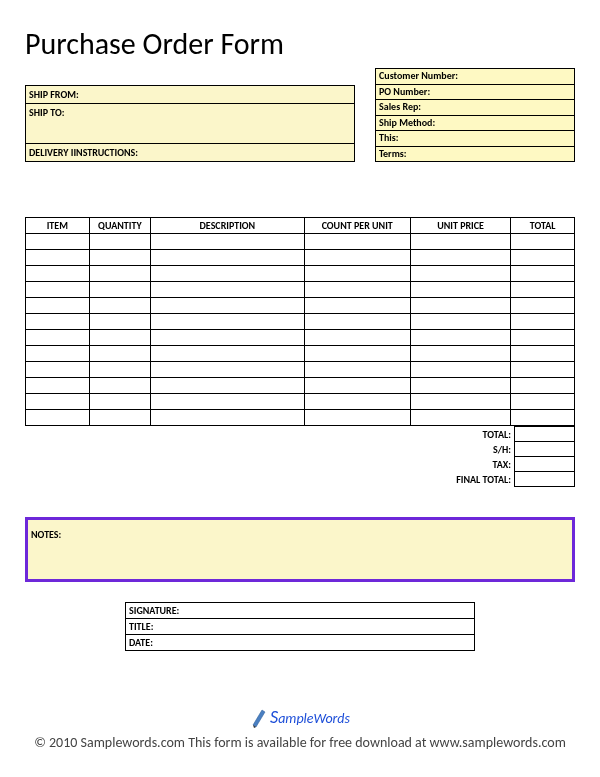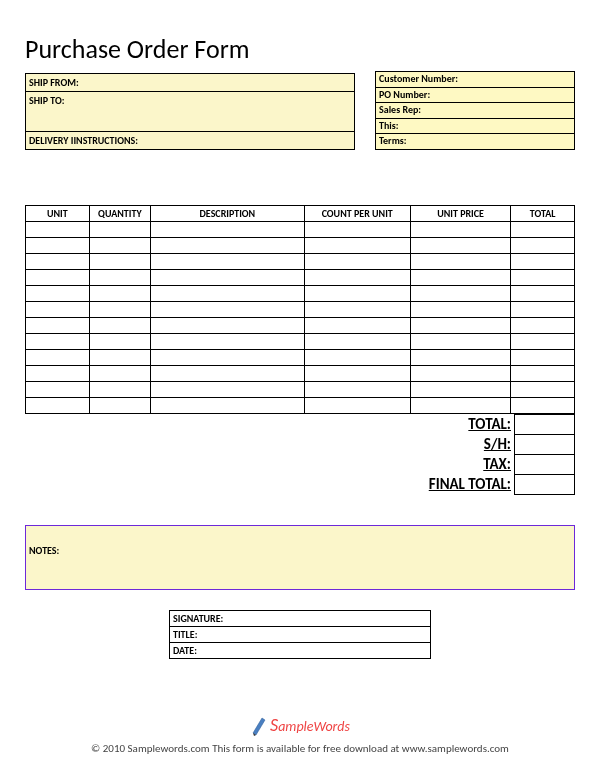--- a/index.html
+++ b/index.html
@@ -9,23 +9,23 @@
     font-family: Calibri, Arial, sans-serif;
     font-size: 11px;
     color: #000;
     background: #fff;
     width: 600px;
   }
   .page {
     padding: 25px 25px 15px 25px;
   }
   .title {
-    font-size: 26px;
+    font-size: 30px;
     font-weight: 400;
-    margin: 8px 0 6px 0;
+    margin: 0 0 6px 0;
   }
   .top-row {
     display: flex;
     gap: 20px;
     align-items: flex-end;
   }
   .ship-box {
     width: 330px;
     background: #fbf6ca;
     border: 1px solid #000;
@@ -76,46 +76,45 @@
   .col-cpu  { width: 100px; }
   .col-price{ width: 95px; }
   .col-total{ width: 60px; }
 
   .totals {
     margin-top: 0;
     margin-left: auto;
     border-collapse: collapse;
   }
   .totals td {
-    font-size: 15px;
+    font-size: 10px;
     font-weight: bold;
     text-align: right;
     padding: 1px 3px;
     height: 14px;
-    text-decoration: underline;
   }
   .totals td.box {
     border: 1px solid #000;
     width: 60px;
     font-weight: normal;
   }
 
   .notes {
     margin-top: 30px;
     background: #fbf6ca;
-    border: 1px solid #6d28d9;
+    border: 3px solid #6d28d9;
     min-height: 65px;
-    padding: 18px 3px;
+    padding: 8px 3px;
     font-weight: bold;
     font-size: 10px;
   }
 
   .sig-box {
     margin: 20px auto 0 auto;
-    width: 262px;
+    width: 350px;
     border: 1px solid #000;
   }
   .sig-box .row {
     border-bottom: 1px solid #000;
     padding: 1px 3px;
     font-weight: bold;
     font-size: 10px;
     line-height: 1.3;
   }
   .sig-box .row:last-child { border-bottom: none; }
@@ -124,62 +123,63 @@
     margin-top: 55px;
     text-align: center;
   }
   .logo {
     display: flex;
     align-items: center;
     justify-content: center;
     gap: 2px;
     font-style: italic;
     font-size: 14px;
-    color: #ef4444;
+    color: #1d4ed8;
   }
   .logo svg { display: block; }
   .copyright {
-    font-size: 11px;
+    font-size: 14px;
     color: #444;
     margin-top: 6px;
   }
 </style>
 </head>
 <body>
 
 <div class="page">
   <h1 class="title">Purchase Order Form</h1>
 
   <div class="top-row">
     <div class="ship-box">
       <div class="row">SHIP FROM:</div>
       <div class="row tall">SHIP TO:</div>
       <div class="row">DELIVERY IINSTRUCTIONS:</div>
     </div>
     <div class="meta-box">
       <div class="row">Customer Number:</div>
       <div class="row">PO Number:</div>
       <div class="row">Sales Rep:</div>
+      <div class="row">Ship Method:</div>
       <div class="row">This:</div>
       <div class="row">Terms:</div>
     </div>
   </div>
 
   <table class="items">
     <colgroup>
       <col class="col-item">
         <col class="col-qty">
         <col class="col-desc">
       <col class="col-cpu">
         <col class="col-price">
         <col class="col-total">
     </colgroup>
     <thead>
       <tr>
-        <th>UNIT</th>
+        <th>ITEM</th>
         <th>QUANTITY</th>
         <th>DESCRIPTION</th>
         <th>COUNT PER UNIT</th>
         <th>UNIT PRICE</th>
         <th>TOTAL</th>
       </tr>
     </thead>
     <tbody id="items-body">
         <tr>
           <td></td>

